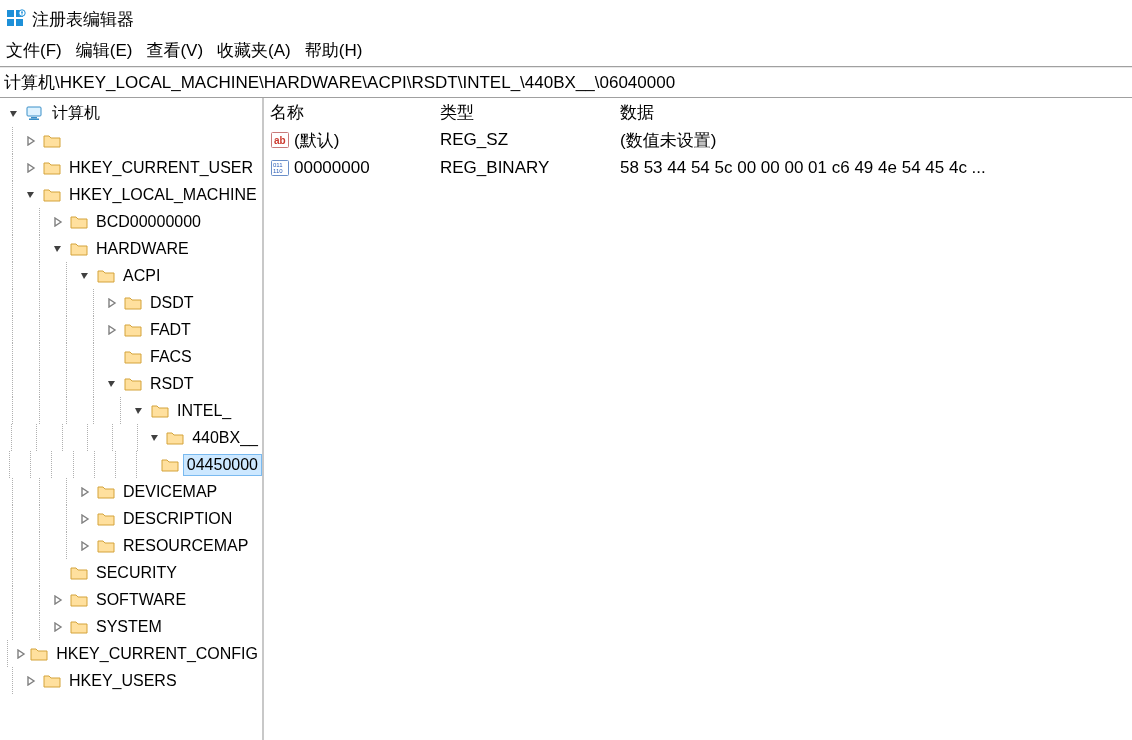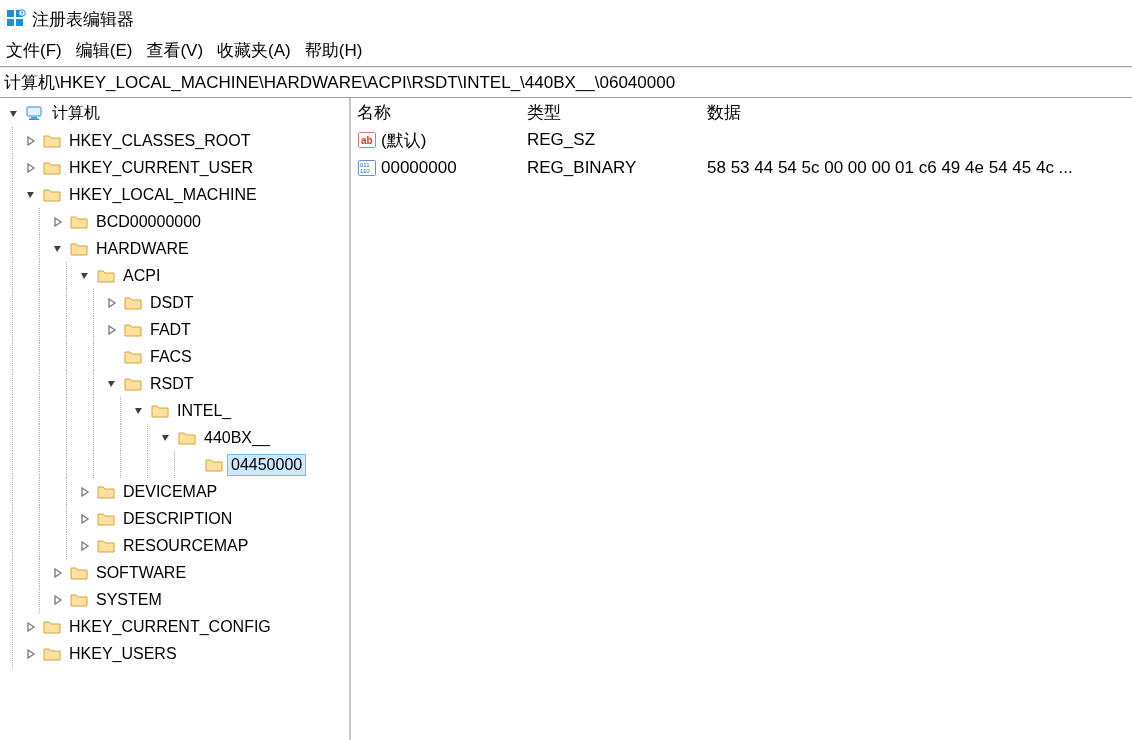--- a/index.html
+++ b/index.html
@@ -50,21 +50,21 @@
     font-size: 17px;
     border-bottom: 1px solid #a0a0a0;
   }
 
   
   .main {
     display: flex;
     height: calc(740px - 34px - 32px - 2px - 30px);
   }
   .tree-pane {
-    width: 351px;
+    width: 264px;
     border-right: 2px solid #c8c8c8;
     overflow: auto;
     padding-top: 2px;
   }
   .list-pane {
     flex: 1;
     overflow: auto;
   }
 
   
@@ -208,21 +208,20 @@
               <span class="expander">
                 <svg width="10" height="10" viewBox="0 0 10 10">
                     <path d="M2 1 L8 5 L2 9 Z" fill="none" stroke="#808080" stroke-width="1.4"></path>
                   </svg>
               </span>
               <span class="folder-icon">
                 <svg width="18" height="16" viewBox="0 0 18 16">
                     <path d="M1 3h5l2 2h9v9H1z" fill="#ffe09e" stroke="#d4a33b"></path>
                   </svg>
               </span>
-              <span class="label">HKEY_CLASSES_ROOT</span>
             </div>
           </li>
 
           <li>
             <div class="row">
               <span class="spacer" style="width:8px"></span>
               <span class="guide"></span>
               <span class="spacer" style="width:2px"></span>
               <span class="expander">
                 <svg width="10" height="10" viewBox="0 0 10 10">
@@ -577,20 +576,36 @@
                             <path d="M1 3h5l2 2h9v9H1z" fill="#ffe09e" stroke="#d4a33b"></path>
                           </svg>
                       </span>
                       <span class="label">RESOURCEMAP</span>
                     </div>
                   </li>
                 </ul>
               </li>
 
 
+              <li>
+                <div class="row">
+                  <span class="spacer" style="width:8px"></span>
+                    <span class="guide"></span>
+                  <span class="spacer" style="width:18px"></span>
+                    <span class="guide"></span>
+                  <span class="spacer" style="width:2px"></span>
+                  <span class="no-expander"></span>
+                  <span class="folder-icon">
+                    <svg width="18" height="16" viewBox="0 0 18 16">
+                        <path d="M1 3h5l2 2h9v9H1z" fill="#ffe09e" stroke="#d4a33b"></path>
+                      </svg>
+                  </span>
+                  <span class="label">SECURITY</span>
+                </div>
+              </li>
 
               <li>
                 <div class="row">
                   <span class="spacer" style="width:8px"></span>
                     <span class="guide"></span>
                   <span class="spacer" style="width:18px"></span>
                     <span class="guide"></span>
                   <span class="spacer" style="width:2px"></span>
                   <span class="expander">
                     <svg width="10" height="10" viewBox="0 0 10 10">
@@ -683,20 +698,21 @@
       <span class="namecell">
         <span class="val-icon">
           <svg width="18" height="16" viewBox="0 0 18 16">
             <rect x="0.5" y="0.5" width="17" height="15" rx="1" fill="#fff" stroke="#c97a7a"></rect>
             <text x="3" y="12" font-size="10" font-weight="bold" fill="#cc3a2e" font-family="Arial">ab</text>
           </svg>
         </span>
         <span>(默认)</span>
       </span>
       <span>REG_SZ</span>
+      <span class="data">(数值未设置)</span>
     </div>
 
     <div class="list-row">
       <span class="namecell">
         <span class="val-icon">
           <svg width="18" height="16" viewBox="0 0 18 16">
             <rect x="0.5" y="0.5" width="17" height="15" rx="1" fill="#fff" stroke="#6a8fc9"></rect>
             <text x="2" y="7" font-size="6" fill="#2a5db8" font-family="Arial">011</text>
             <text x="2" y="13" font-size="6" fill="#2a5db8" font-family="Arial">110</text>
           </svg>

